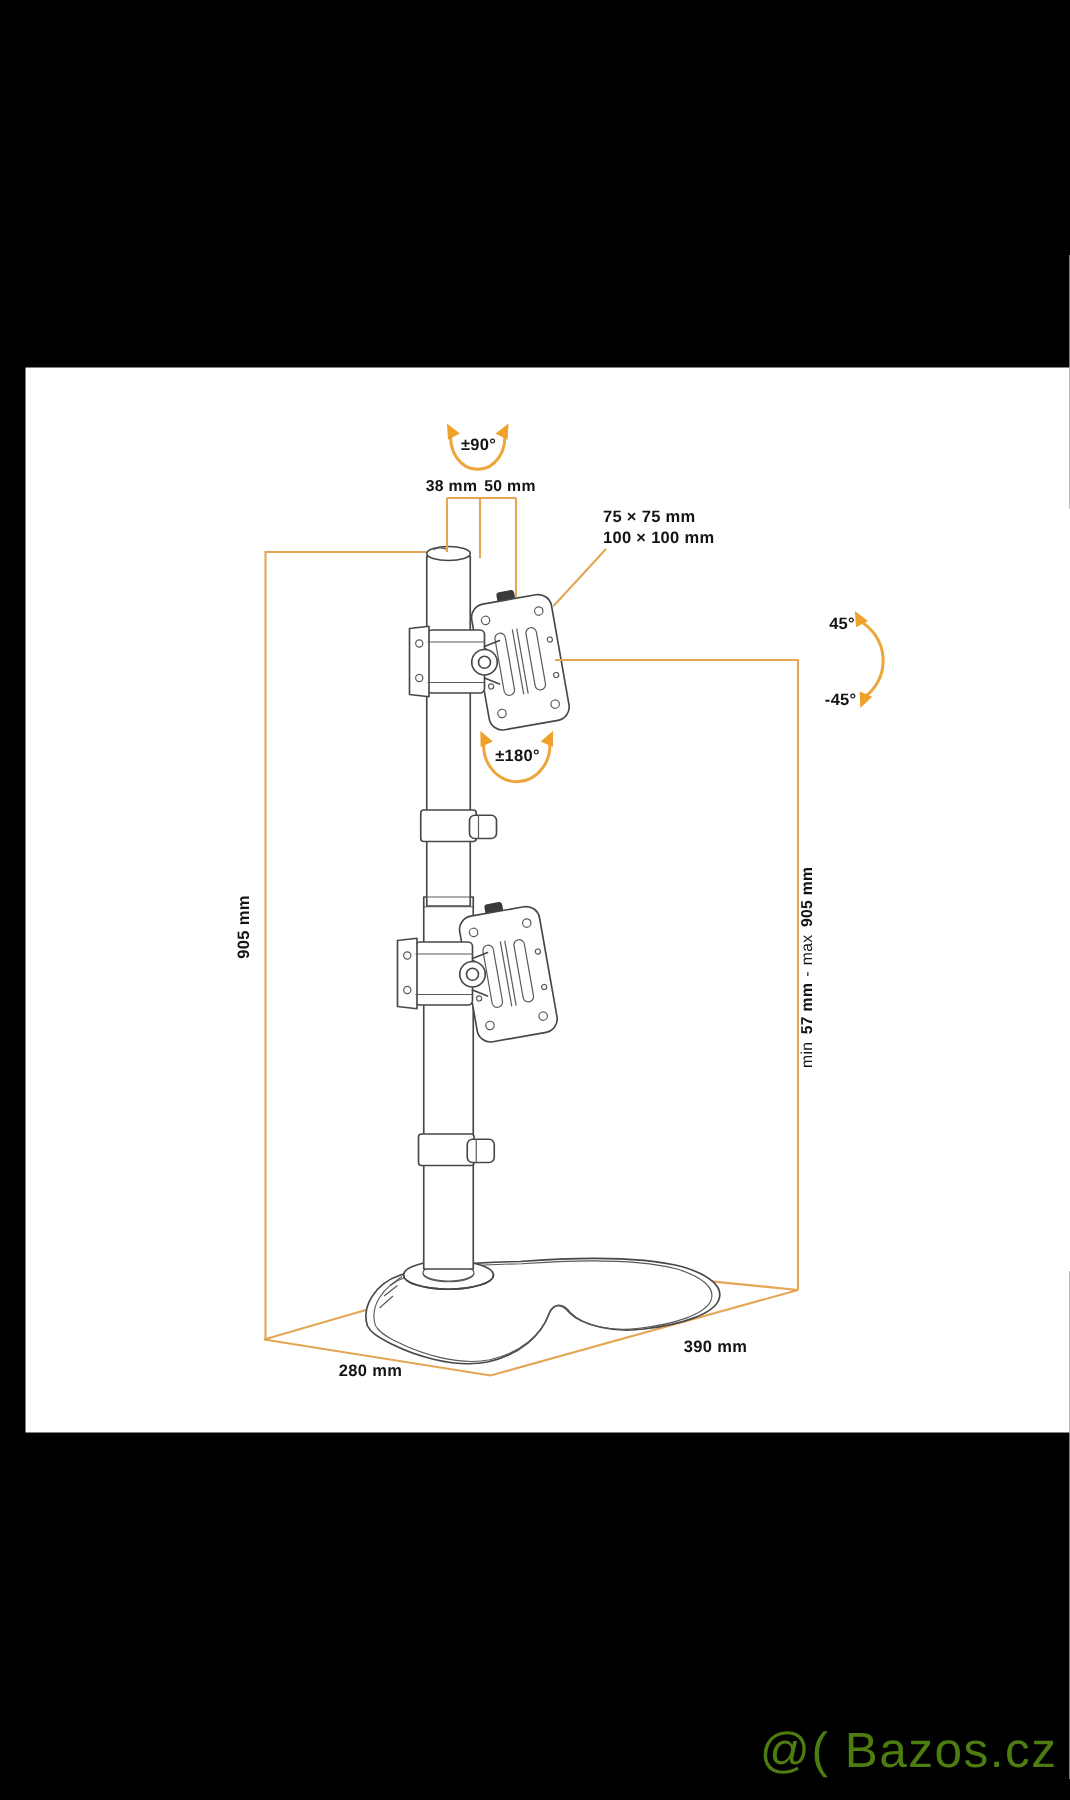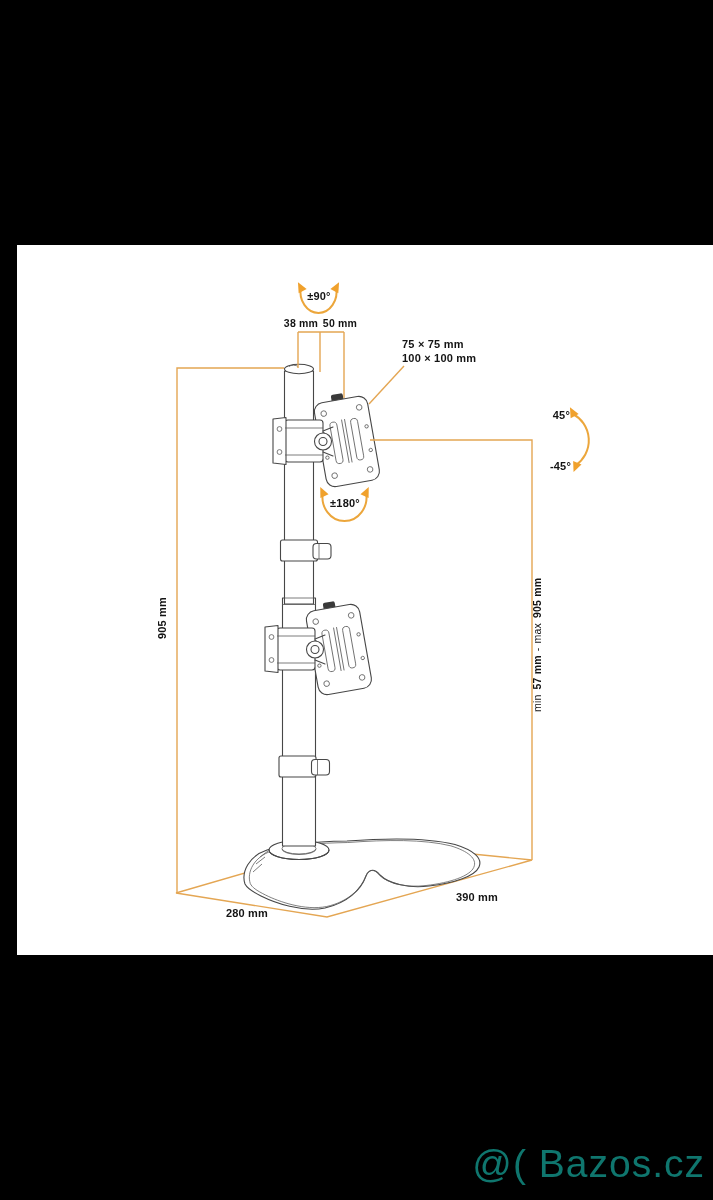--- a/index.html
+++ b/index.html
@@ -53,22 +53,22 @@
     font-size: 11px;
     fill: #141414;
     letter-spacing: 0.2px;
   }
   .dim-label-small { font-size: 10.5px; }
   .dim-label-light { font-weight: 400; }
   .watermark {
     position: absolute;
     right: 8px;
     bottom: 14px;
-    color: #0f766e;
-    font-size: 39px;
+    color: #4d7c0f;
+    font-size: 33px;
     letter-spacing: 1px;
     font-family: "Liberation Sans", sans-serif;
   }
 </style>
 </head>
 <body>
 
 <div class="artwork">
 <svg width="713" height="710" viewBox="0 245 713 710" xmlns="http://www.w3.org/2000/svg">
 

